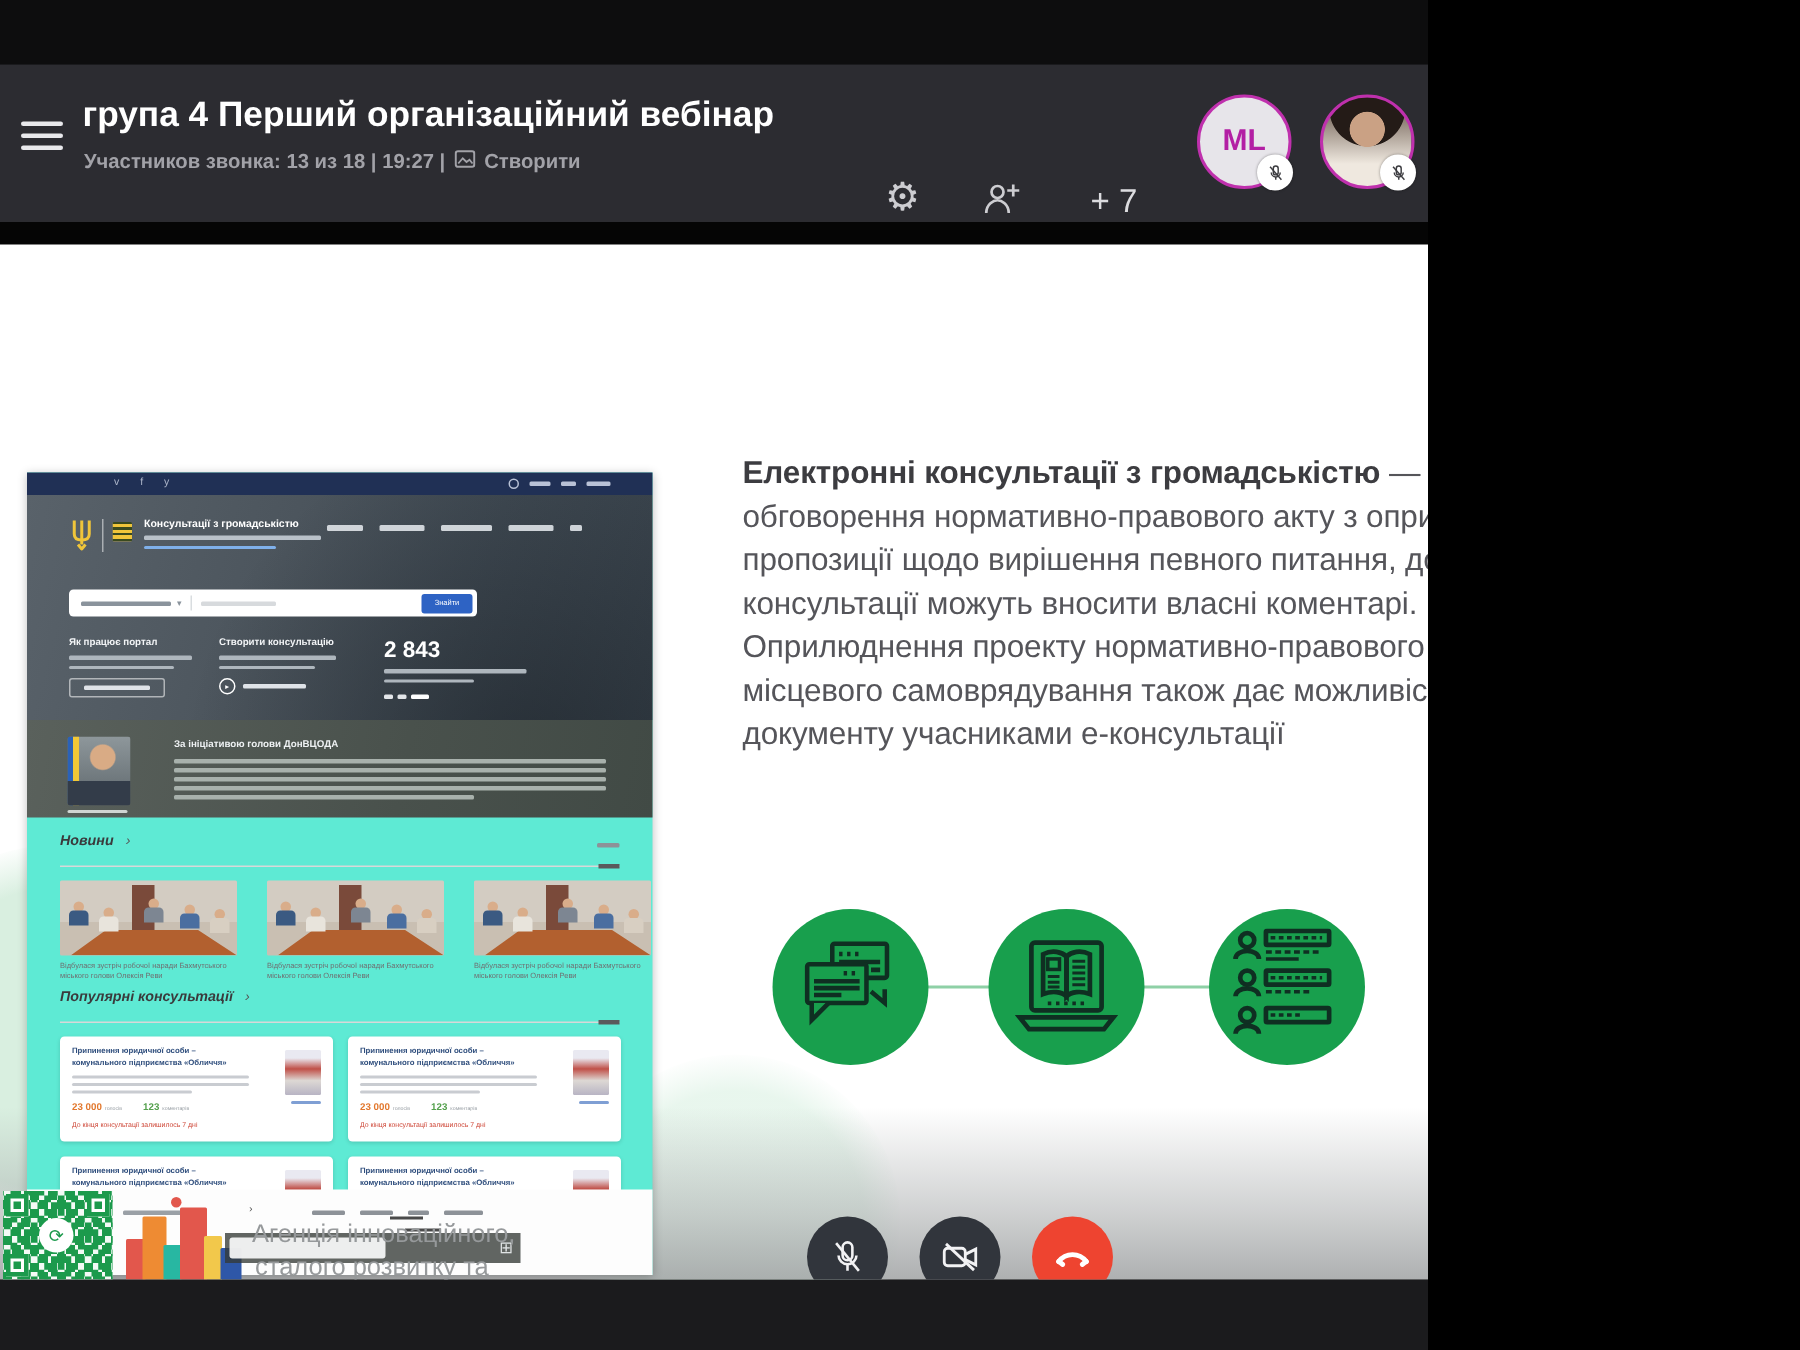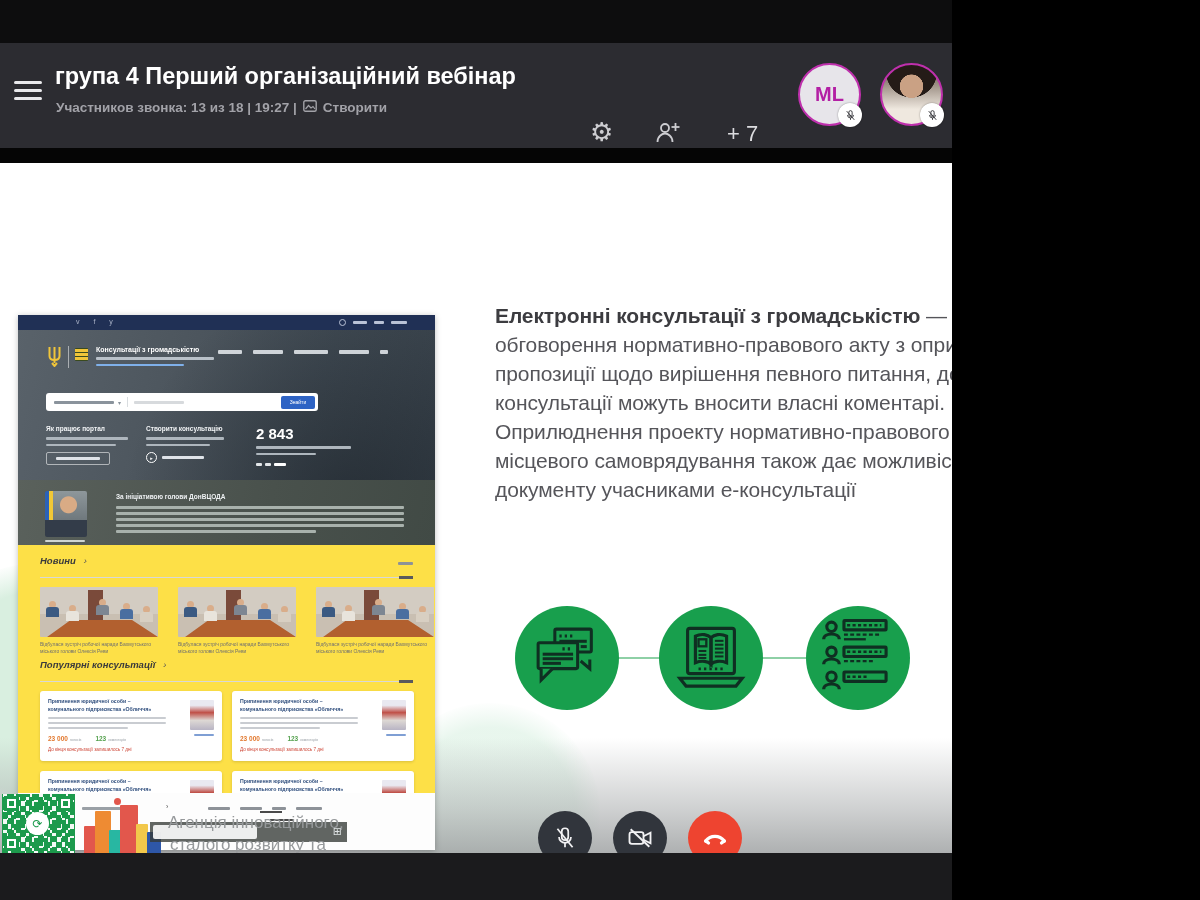--- a/index.html
+++ b/index.html
@@ -40,21 +40,21 @@
 
   .rtext{position:absolute;left:495px;top:138px;width:672px;font-size:21px;line-height:29px;color:#55555a;letter-spacing:-.1px;z-index:2;}
   .rtext .b{font-weight:bold;color:#3c3c40;}
   .rtext .gap{height:26px;}
 
   
   .fcircle{position:absolute;width:104px;height:104px;border-radius:50%;background:#189f4d;z-index:2;display:flex;align-items:center;justify-content:center;}
   .fconn{position:absolute;height:2px;background:#8ed0a6;z-index:2;}
 
   
-  .site{position:absolute;left:18px;top:152px;width:417px;height:535px;background:#fde047;z-index:3;box-shadow:0 1px 6px rgba(0,0,0,.25);font-size:5px;}
+  .site{position:absolute;left:18px;top:152px;width:417px;height:535px;background:#5eead4;z-index:3;box-shadow:0 1px 6px rgba(0,0,0,.25);font-size:5px;}
   .site .bar{display:block;height:2.5px;border-radius:1px;background:#aeb6bd;margin-bottom:4px;}
   .site-top{position:absolute;left:0;top:0;width:417px;height:15px;background:#203055;color:#cfd6e6;}
   .site-top .soc{position:absolute;left:58px;top:3px;font-size:7px;letter-spacing:6px;opacity:.8;}
   .site-top .tr{position:absolute;right:28px;top:4px;display:flex;gap:7px;align-items:center;}
   .site-top .tr i{display:block;width:14px;height:3px;background:#b9c2d6;border-radius:1px;}
   .site-top .tr .c{width:7px;height:7px;border:1px solid #b9c2d6;border-radius:50%;background:none;}
   .hero{position:absolute;left:0;top:15px;width:417px;height:150px;
     background:radial-gradient(circle at 80% 120%, rgba(20,26,32,.55), transparent 60%),
                linear-gradient(105deg,#59626a 0%,#4c555d 40%,#414b54 70%,#39434c 100%);}
   .brandrow{position:absolute;left:29px;top:16px;display:flex;align-items:flex-start;}

